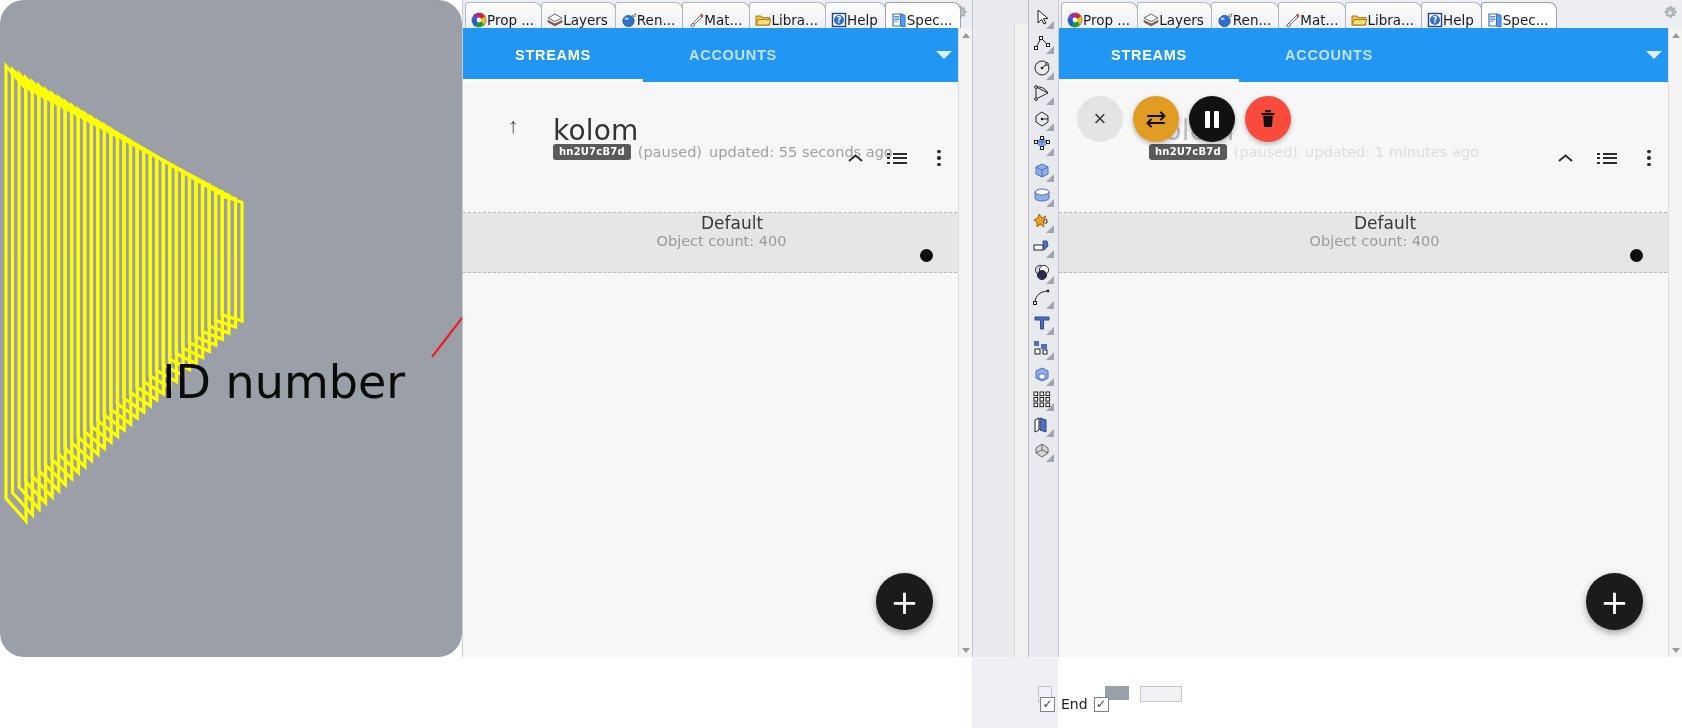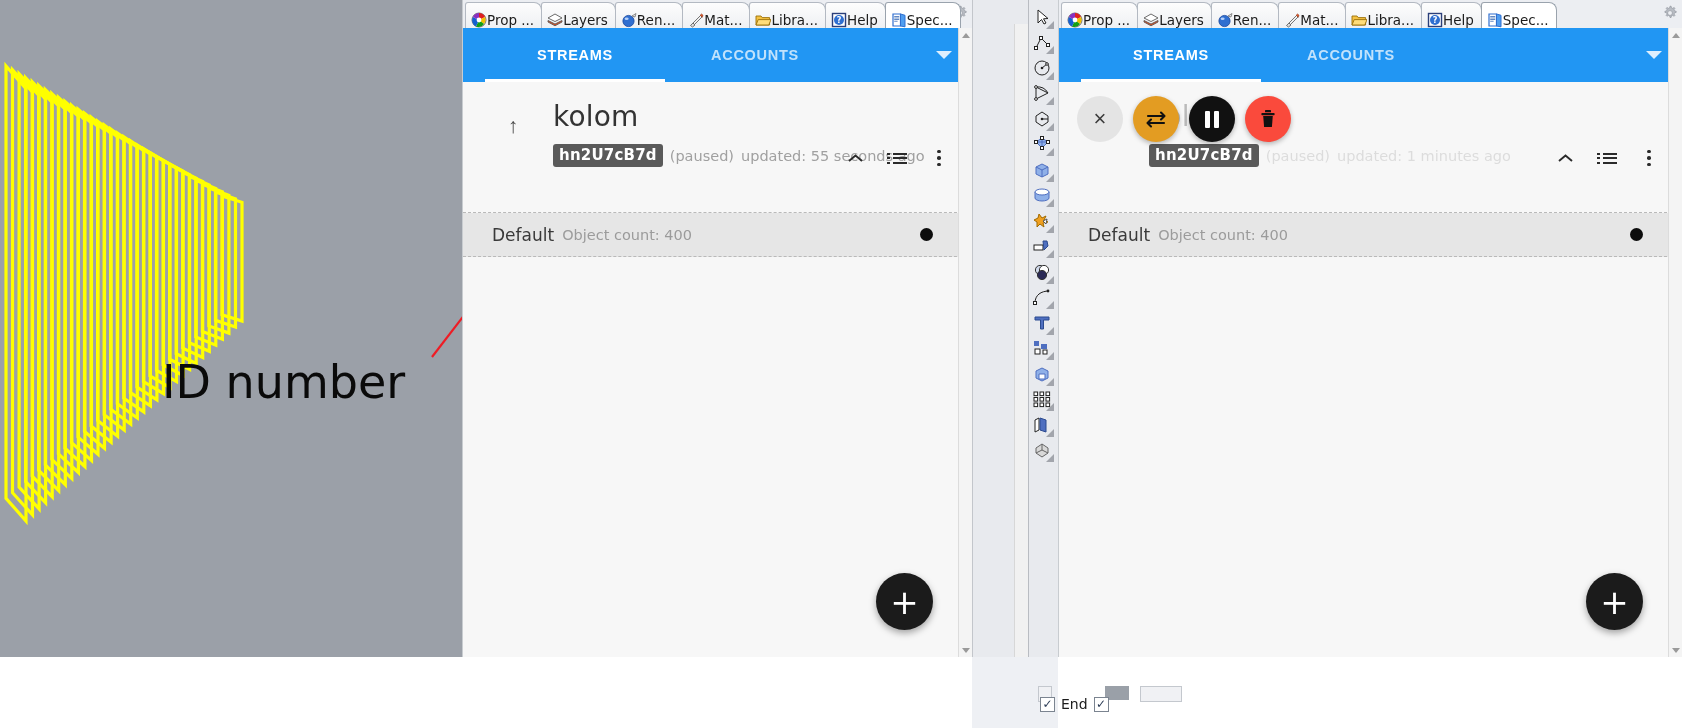--- a/index.html
+++ b/index.html
@@ -12,20 +12,21 @@
     background: #ffffff;
   }
   #root { position: relative; width: 1682px; height: 728px; }
 
   
   .viewport {
     position: absolute; left: 0; top: 0;
     width: 462px; height: 657px;
     background: #9ba0a8;
     overflow: hidden;
+    border-radius: 24px;
   }
   .viewport-inner { position:absolute; inset:0; }
   .annot-label {
     position: absolute;
     left: 162px; top: 355px;
     font-family: "DejaVu Sans", sans-serif;
     font-size: 46px;
     color: #0a0a0a;
     letter-spacing: 0px;
     white-space: nowrap;
@@ -91,21 +92,21 @@
   .mtab {
     height: 54px;
     display: flex; align-items: center; justify-content: center;
     color: rgba(255,255,255,.72);
     font-size: 14.5px;
     font-weight: bold;
     letter-spacing: .7px;
     font-family: "Liberation Sans", sans-serif;
     position: relative;
   }
-  .mtab.sel { color: #fff; margin-left: 22px; }
+  .mtab.sel { color: #fff; }
   .mtab.sel::after {
     content: ""; position: absolute; left: 0; right: 0; bottom: 0;
     height: 3px; background: #ffffff;
   }
   .mtab-caret {
     margin-left: auto; margin-right: 0;
     width: 56px; height: 54px;
     display: flex; align-items: center; justify-content: center;
   }
   .caret-dn {
@@ -128,37 +129,37 @@
   }
   .card-head { position: relative; height: 94px; }
   .stream-avatar {
     position: absolute; left: 24px; top: 18px;
     width: 52px; height: 52px;
     border-radius: 50%;
     display: flex; align-items: center; justify-content: center;
     font-size: 21px; color: #4a4a4a;
   }
   .stream-title {
-    position: absolute; left: 90px; top: 18px;
+    position: absolute; left: 90px; top: 32px;
     font-size: 28px;
     color: #333;
     font-family: "DejaVu Sans", sans-serif;
     font-weight: 400;
     letter-spacing: .2px;
   }
   .meta-row {
     position: absolute; left: 90px; top: 62px;
     display: flex; align-items: center; gap: 7px;
     white-space: nowrap;
   }
   .id-badge {
     background: #5a5a5a;
     color: #ffffff;
     font-family: "DejaVu Sans", sans-serif;
-    font-size: 15px;
+    font-size: 10px;
     font-weight: bold;
     padding: 2px 6px 3px;
     border-radius: 3px;
     letter-spacing: .2px;
   }
   .meta-text {
     color: #a0a0a0;
     font-size: 14.5px;
     font-family: "DejaVu Sans", sans-serif;
   }
@@ -180,24 +181,24 @@
   .hamb i:nth-child(3){ width:14px; }
   .hamb-wrap { display:flex; align-items:center; gap:3px; }
   .hamb-dots { display:flex; flex-direction:column; gap:2.5px; }
   .hamb-dots b { display:block; width:3px; height:2px; background:#2b2b2b; }
   .kebab { display:flex; flex-direction:column; gap:3px; }
   .kebab b { display:block; width:3.5px; height:3.5px; border-radius:50%; background:#2b2b2b; }
 
   
   .layerrow {
     position: relative;
-    height: 44px;
+    height: 60px;
     background: #e6e6e6;
     border-bottom: 1px dashed #b9b9b9;
-    display: flex; align-items: center;
+    display: flex; align-items: center; flex-direction: column;
   }
   .layer-name {
     margin-left: 29px;
     font-size: 17px;
     color: #3a3a3a;
     font-family: "DejaVu Sans", sans-serif;
   }
   .layer-count {
     margin-left: 8px;
     font-size: 14.5px;

